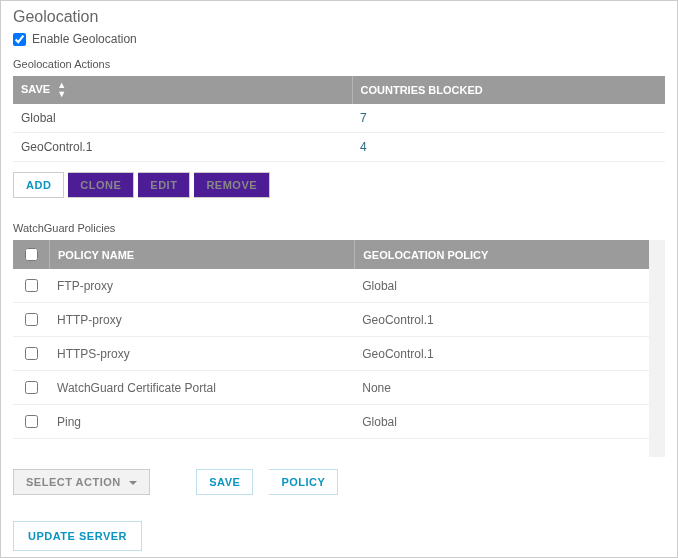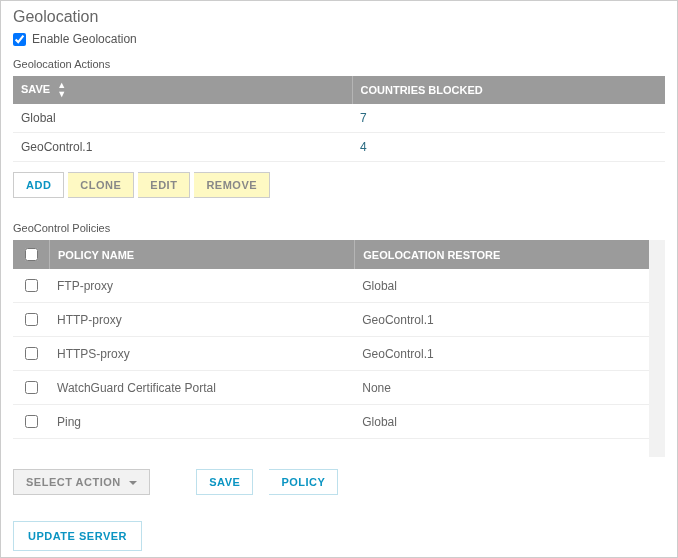--- a/index.html
+++ b/index.html
@@ -66,21 +66,21 @@
   table.actions-table tbody td.count {
     color: #2a6b82;
   }
   .btn-row {
     display: flex;
     gap: 4px;
     margin-top: 10px;
   }
   .btn {
     border: 1px solid #ccc;
-    background: #fef9c3;
+    background: #4c1d95;
     padding: 6px 12px;
     font-size: 11px;
     font-weight: bold;
     color: #888;
     cursor: pointer;
     letter-spacing: 0.5px;
   }
   .btn + .btn { border-left: none; }
   .btn.primary {
     color: #0a94c2;
@@ -194,31 +194,31 @@
   </table>
 
   <div class="btn-row">
     <button class="btn primary">ADD</button>
     <button class="btn">CLONE</button>
     <button class="btn">EDIT</button>
     <button class="btn">REMOVE</button>
   </div>
 
   <div class="policies-wrap">
-    <h2 class="section-heading">GeoControl Policies</h2>
+    <h2 class="section-heading">WatchGuard Policies</h2>
 
     <div class="policies-outer">
       <table class="policies-table">
         <thead>
           <tr>
             <th class="chk-col">
               <input type="checkbox" style="">
             </th>
             <th style="width:48%;">POLICY NAME</th>
-            <th>GEOLOCATION RESTORE</th>
+            <th>GEOLOCATION POLICY</th>
           </tr>
         </thead>
       </table>
       <div class="scroll-body">
         <table class="policies-table">
           <tbody>
             <tr>
               <td class="chk-cell"><input type="checkbox" style=""></td>
               <td style="width:48%;">FTP-proxy</td>
               <td>Global</td>

